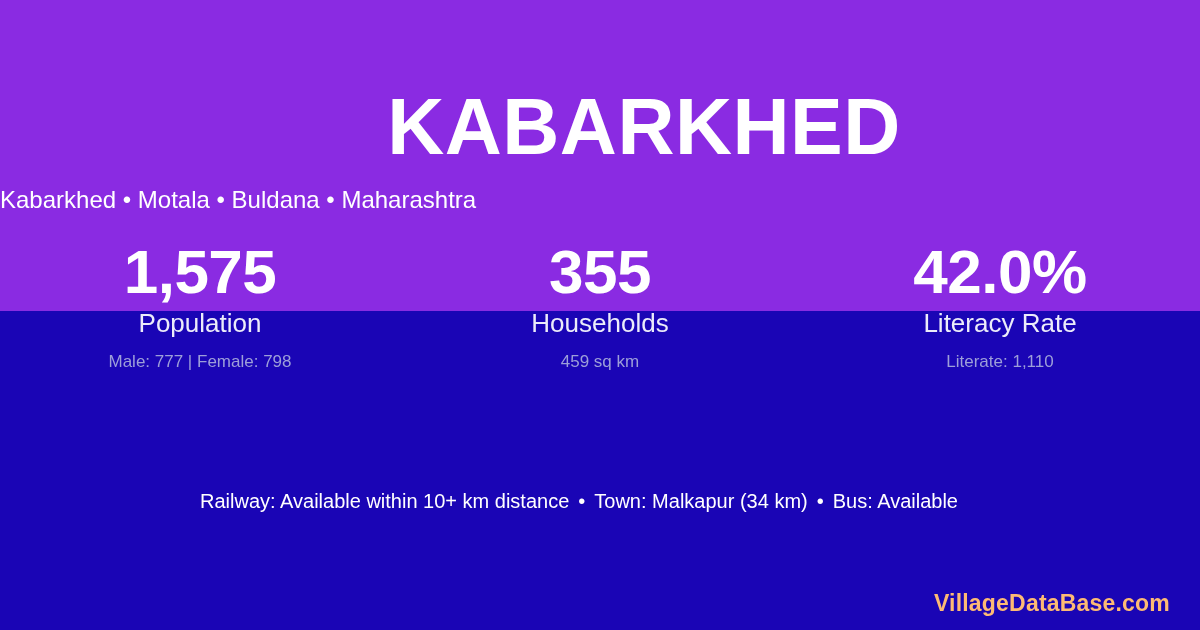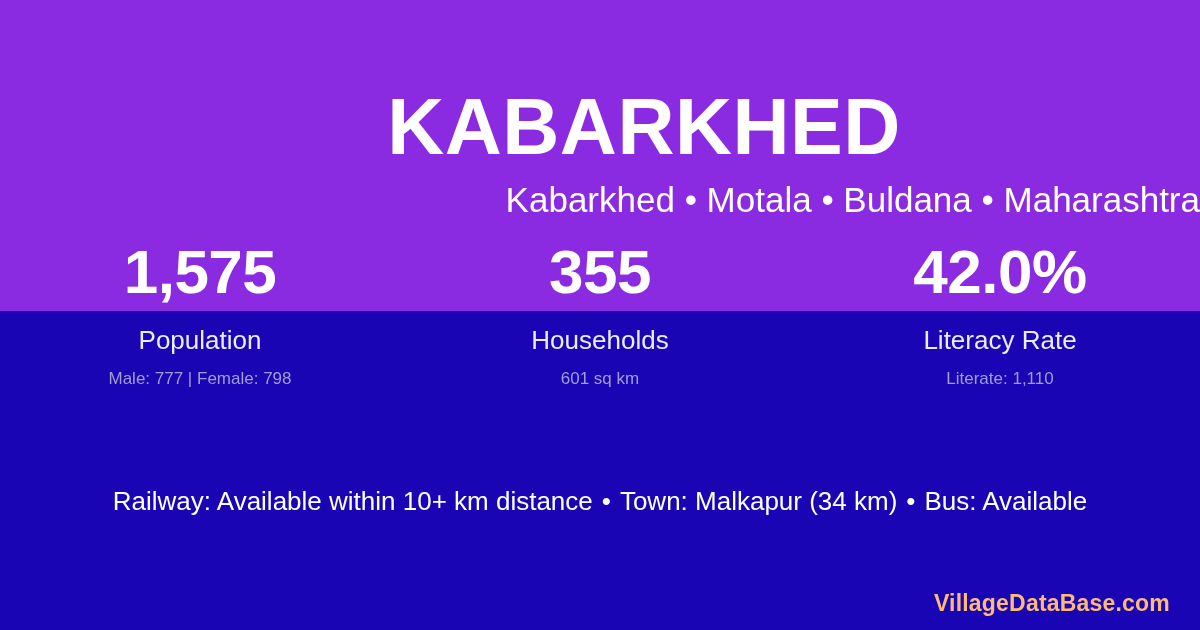--- a/index.html
+++ b/index.html
@@ -54,22 +54,22 @@
     color: #ffffff;
     letter-spacing: 0.5px;
     white-space: nowrap;
     padding-left: 44px;
   }
   .subtitle {
     position: absolute;
     left: 0;
     top: 182px;
     width: 1200px;
-    text-align: right;
-    font-size: 35px;
+    text-align: left;
+    font-size: 24px;
     line-height: 36px;
     font-weight: normal;
     color: #ffffff;
     white-space: nowrap;
   }
   .stats {
     position: absolute;
     left: 0;
     top: 239px;
     width: 1200px;
@@ -81,40 +81,40 @@
     text-align: center;
   }
   .stat-value {
     font-size: 62px;
     line-height: 66px;
     font-weight: bold;
     color: #ffffff;
     letter-spacing: -0.5px;
   }
   .stat-label {
-    margin-top: 19px;
+    margin-top: 2px;
     font-size: 26px;
     line-height: 32px;
     font-weight: normal;
     color: #ececfa;
   }
   .stat-sub {
     margin-top: 12px;
     font-size: 17px;
     line-height: 22px;
     font-weight: normal;
     color: #9d9fd9;
   }
   .facts {
     position: absolute;
     left: 0;
     top: 486px;
-    width: 1200px;
-    text-align: center;
-    font-size: 26px;
+    width: 958px;
+    text-align: right;
+    font-size: 20px;
     line-height: 30px;
     color: #ffffff;
     white-space: nowrap;
   }
   .facts .sep {
     display: inline-block;
     padding: 0 9px;
     color: #ffffff;
   }
   .brand {
@@ -146,21 +146,21 @@
 
       <div class="stat">
         <div class="stat-value">1,575</div>
         <div class="stat-label">Population</div>
         <div class="stat-sub">Male: 777 | Female: 798</div>
       </div>
 
       <div class="stat">
         <div class="stat-value">355</div>
         <div class="stat-label">Households</div>
-        <div class="stat-sub">601 sq km</div>
+        <div class="stat-sub">459 sq km</div>
       </div>
 
       <div class="stat">
         <div class="stat-value">42.0%</div>
         <div class="stat-label">Literacy Rate</div>
         <div class="stat-sub">Literate: 1,110</div>
       </div>
 
     </div>
 

